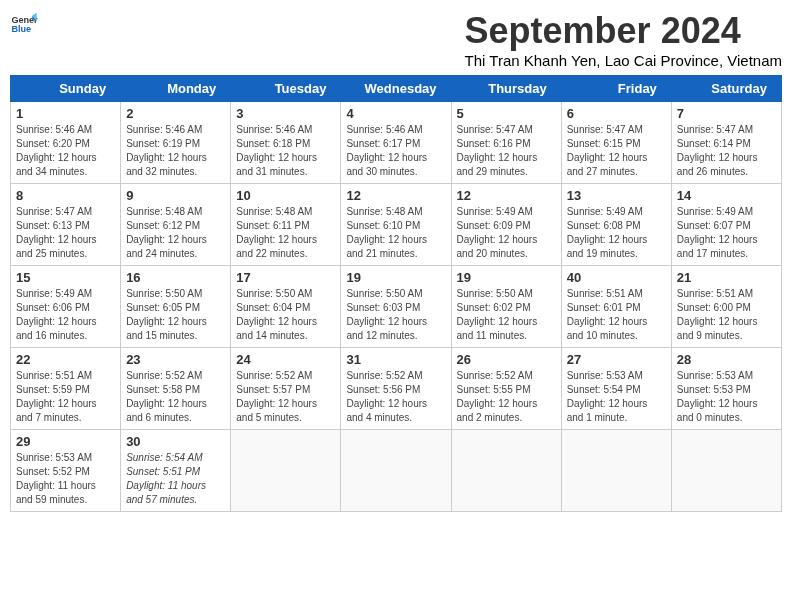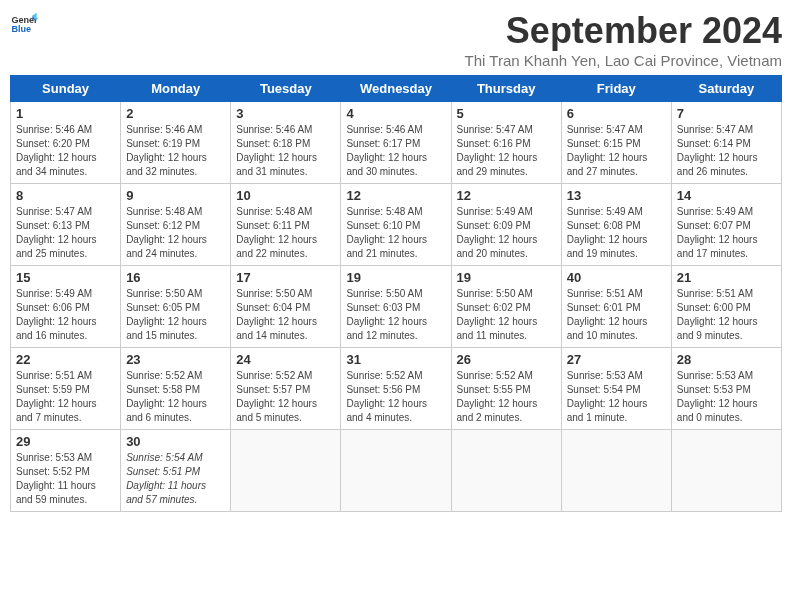--- a/index.html
+++ b/index.html
@@ -19,42 +19,41 @@
     .logo {
       display: flex;
       align-items: center;
       gap: 4px;
     }
     .logo-icon {
       width: 28px;
       height: 28px;
     }
     .title-section {
-      text-align: right;
+      text-align: left;
     }
     .calendar-title {
       font-size: 36px;
       font-weight: bold;
       color: #333;
     }
     .calendar-subtitle {
       font-size: 15px;
-      color: #737373;
-      margin-left: 31px;
+      color: #000000;
     }
     .calendar-table {
       width: 100%;
       border-collapse: collapse;
       margin-top: 6px;
     }
     .calendar-table th {
       background-color: #1565c0;
       color: #fff;
-      text-align: center;
-      padding: 5px 8px;
+      text-align: right;
+      padding: 5px 14px;
       font-size: 13px;
       font-weight: bold;
       border: 1px solid #1565c0;
     }
     .calendar-table td {
       border: 1px solid #ccc;
       vertical-align: top;
       padding: 4px 5px;
       font-size: 10.5px;
       color: #333;

